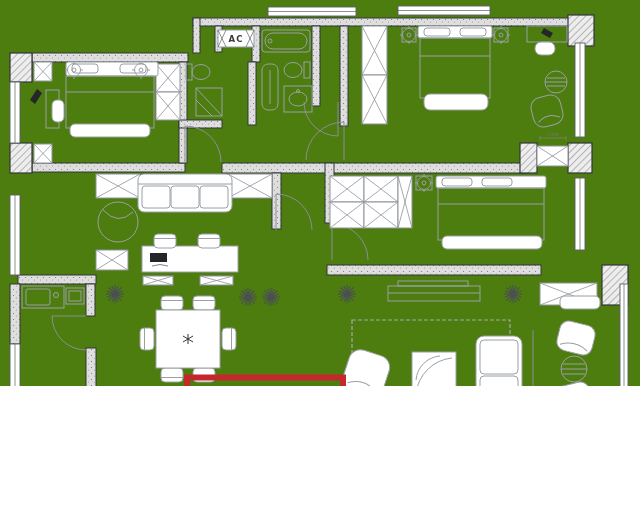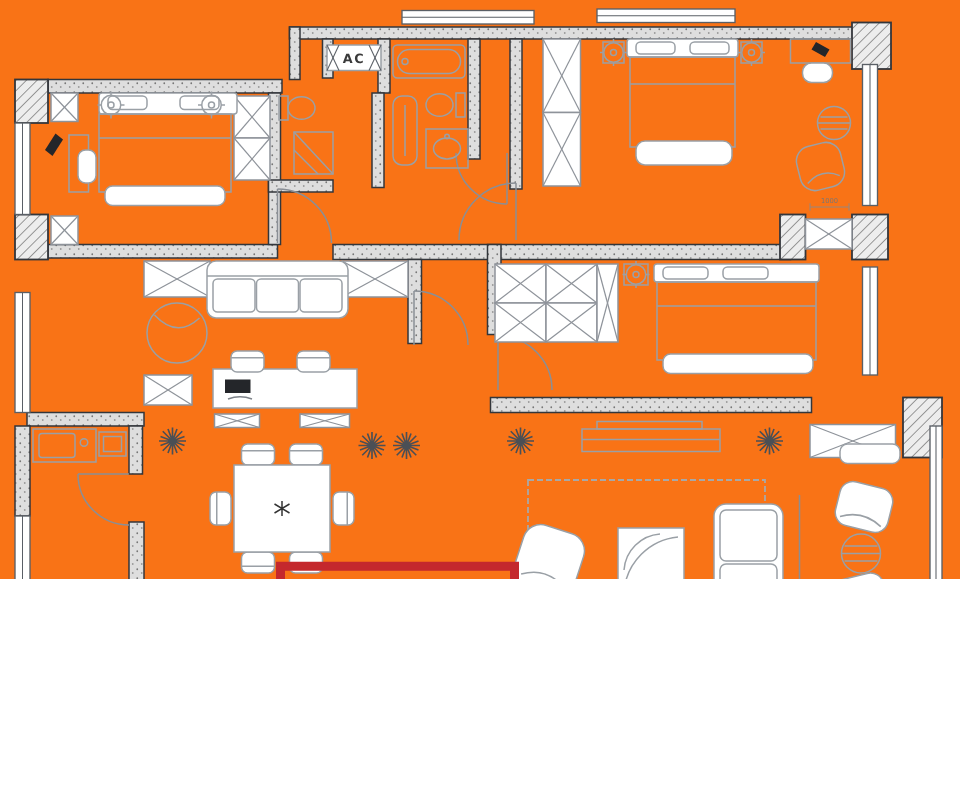--- a/index.html
+++ b/index.html
@@ -1,16 +1,16 @@
 <!DOCTYPE html>
 <html><head>
 <meta charset="utf-8">
 <style>
   html,body { margin:0; padding:0; background:#fff; }
-  .canvas { position:relative; width:640px; height:386px; background:#f97316; overflow:hidden;
+  .canvas { position:relative; width:640px; height:386px; background:#4d7c0f; overflow:hidden;
             font-family:"DejaVu Sans", sans-serif; }
   svg { display:block; }
   .f   { fill:none;    stroke:#9aa0a6; stroke-width:1; }
   .ff  { fill:#ffffff; stroke:#9aa0a6; stroke-width:1; }
   .fd  { fill:none;    stroke:#7e838a; stroke-width:1; }
   .w   { fill:url(#speckle); stroke:#33363b; stroke-width:1; }
   .col { fill:url(#hatch45); stroke:#33363b; stroke-width:1.2; }
   .xb rect { fill:#ffffff; stroke:#8e939a; stroke-width:1; }
   .xb line { stroke:#8e939a; stroke-width:.8; }
   .win { fill:#ffffff; stroke:#5a5f66; stroke-width:.9; }

